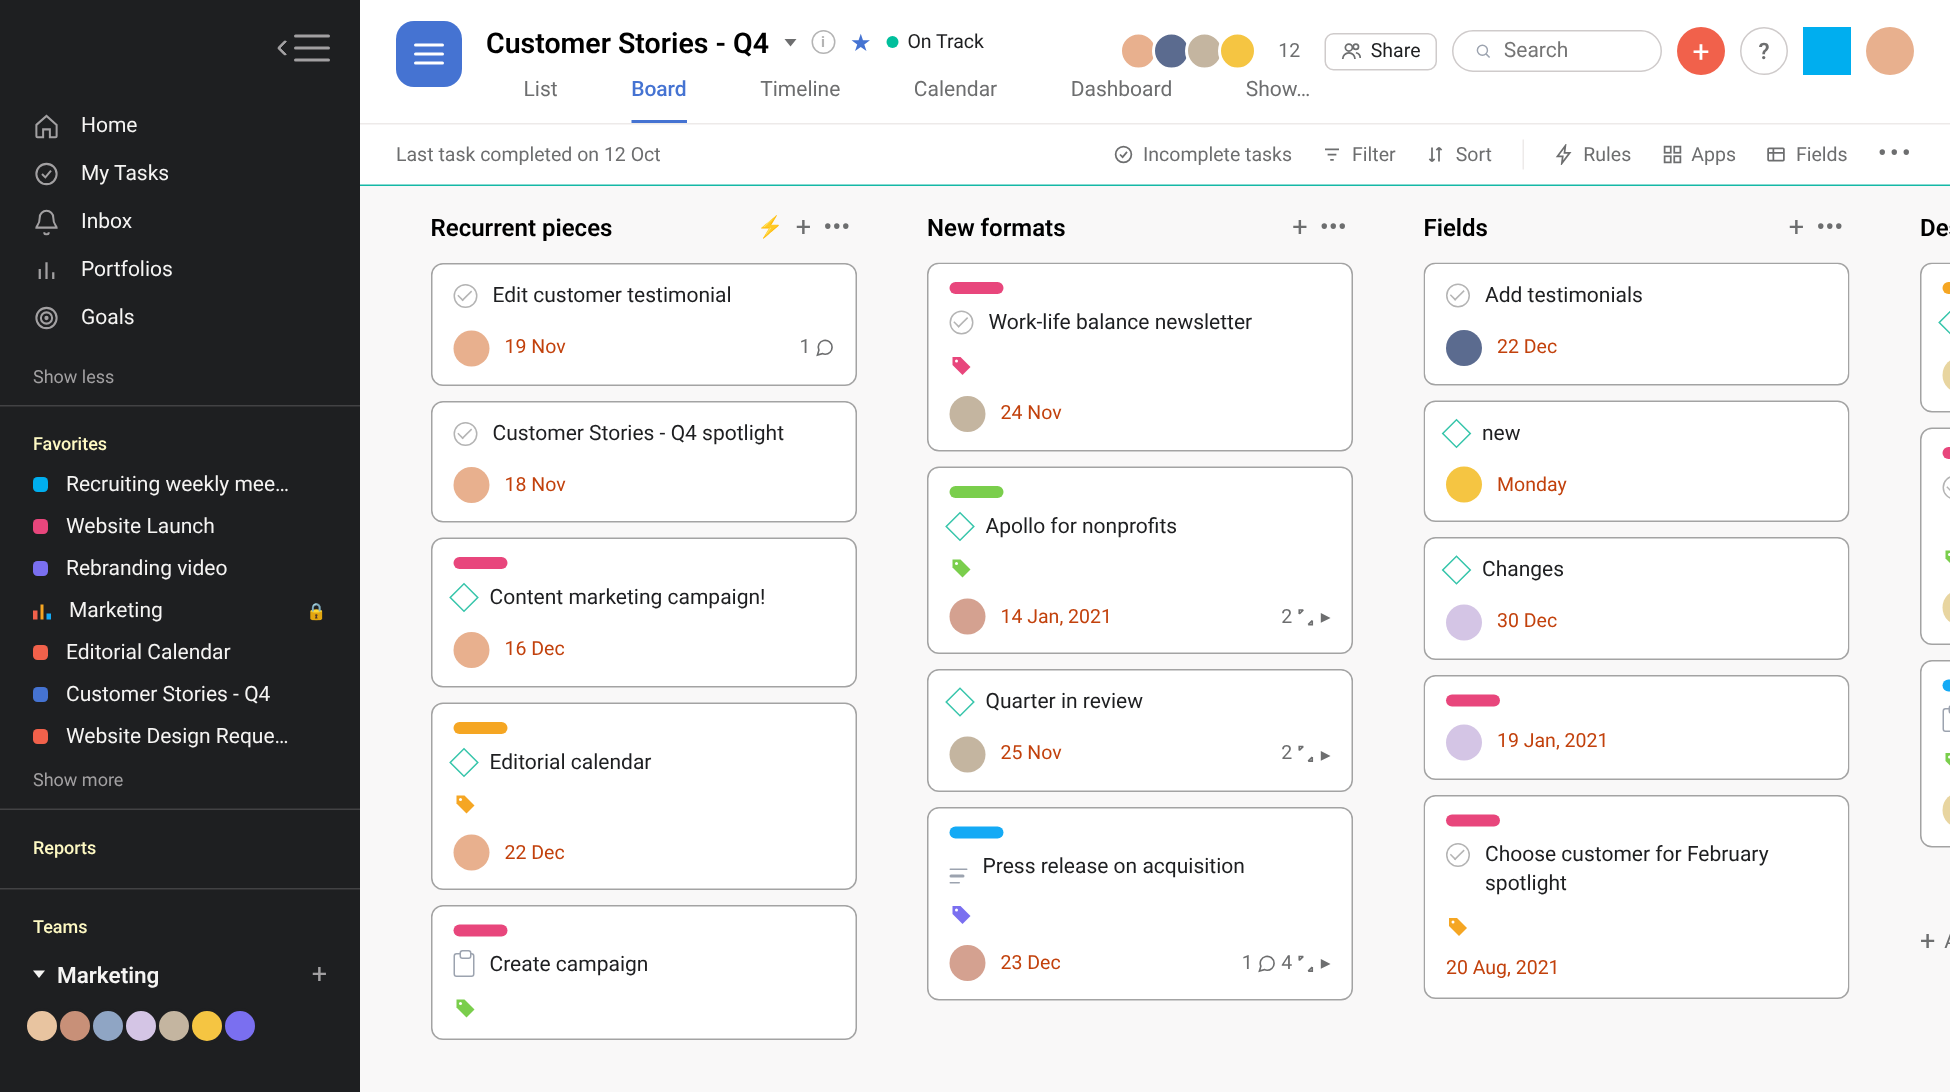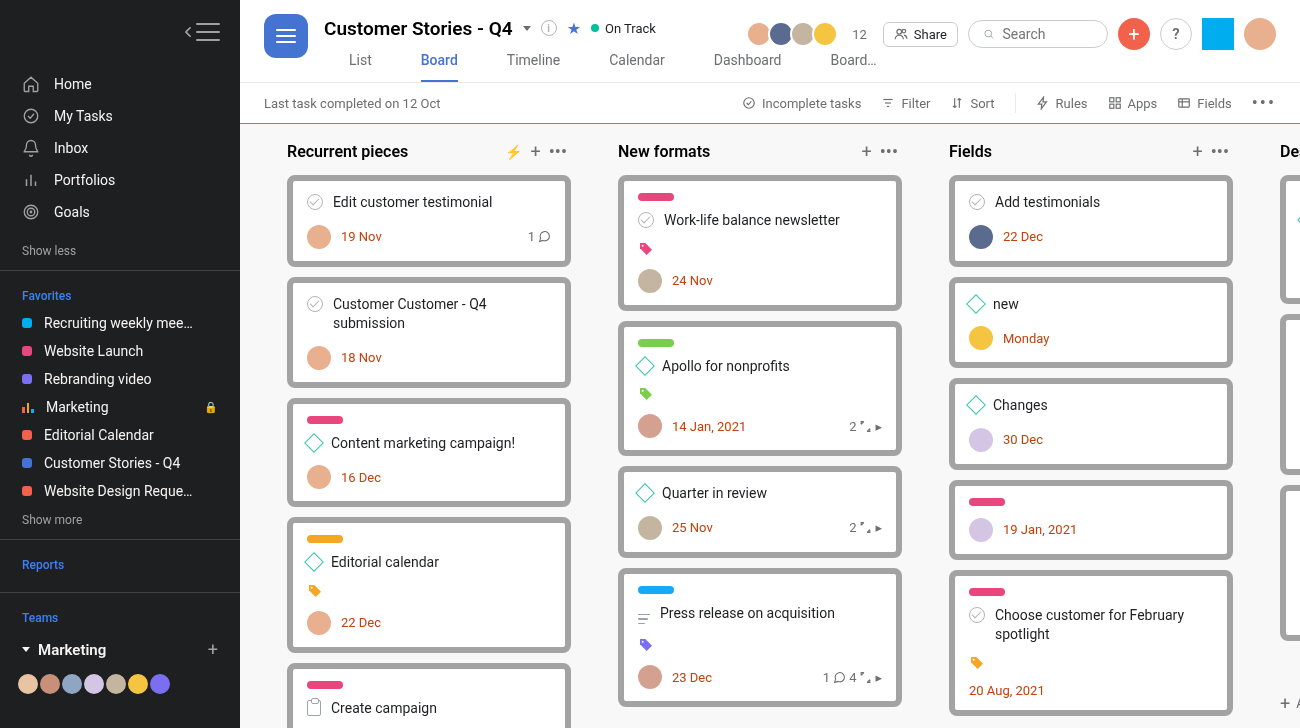--- a/index.html
+++ b/index.html
@@ -15,21 +15,21 @@
 .hamburger span { top:8px; }
 .hamburger:after { bottom:0; }
 .hamburger .arrow { position:absolute; left:-10px; top:5px; width:8px; height:8px; border-left:2px solid #a2a0a2; border-bottom:2px solid #a2a0a2; transform:rotate(45deg); background:none; }
 .side-section { padding: 4px 0 8px; }
 .side-item { display:flex; align-items:center; gap:14px; padding:7px 22px; cursor:pointer; color:#f5f4f3; }
 .side-item svg, .side-item .nav-icon { width:18px; height:18px; flex:none; }
 .nav-icon { display:inline-block; }
 .side-item .text { font-size:14px; white-space:nowrap; overflow:hidden; text-overflow:ellipsis; }
 .side-sub { color:#a2a0a2; font-size:12px; padding:8px 22px; cursor:pointer; }
 .side-hr { height:1px; background:#424244; margin:4px 0; }
-.side-heading { font-size:12px; color:#3b82f6; padding:14px 22px 6px; font-weight:500; }
+.side-heading { font-size:12px; color:#fef9c3; padding:14px 22px 6px; font-weight:500; }
 .fav-item { display:flex; align-items:center; gap:12px; padding:6px 22px; cursor:pointer; }
 .fav-item .dot { width:10px; height:10px; border-radius:3px; flex:none; }
 .fav-item .text { font-size:14px; color:#f5f4f3; white-space:nowrap; overflow:hidden; text-overflow:ellipsis; flex:1; }
 .fav-item .lock { font-size:11px; color:#a2a0a2; }
 .fav-item .bars { width:12px; height:12px; display:flex; align-items:flex-end; gap:2px; }
 .fav-item .bars span { width:3px; }
 .team-head { display:flex; align-items:center; gap:8px; padding:8px 22px; cursor:pointer; }
 .team-head .caret { width:0; height:0; border-left:4px solid transparent; border-right:4px solid transparent; border-top:5px solid #f5f4f3; }
 .team-head .text { font-size:15px; font-weight:600; flex:1; }
 .team-head .plus { font-size:18px; color:#a2a0a2; }
@@ -74,21 +74,21 @@
 
 
 .board { flex:1; overflow:hidden; background:#f9f8f8; padding:18px 0 0 24px; display:flex; gap:24px; }
 .column { width:284px; flex:none; display:flex; flex-direction:column; min-height:0;margin-left:23px;}
 .col-head { display:flex; align-items:center; gap:8px; margin-bottom:14px; padding-right:4px;}
 .col-head h3 { font-size:16px; font-weight:600; flex:1; }
 .col-head .bolt { color:#f5a623; font-size:14px;}
 .col-head .plus, .col-head .dots { color:#6d6e6f; font-size:18px; cursor:pointer; line-height:1;}
 .cards { display:flex; flex-direction:column; gap:10px; overflow-y:auto; padding-bottom:40px;}
 .cards::-webkit-scrollbar{width:0;}
-.card { background:#fff; border:6px solid #a3a3a3; border-radius:8px; padding:12px 14px; cursor:pointer;}
+.card { background:#fff; border:1px solid #a3a3a3; border-radius:8px; padding:12px 14px; cursor:pointer;}
 .card .pill { width:36px; height:8px; border-radius:4px; margin-bottom:10px;}
 .card .title-row2 { display:flex; align-items:flex-start; gap:10px; }
 .check { width:16px;height:16px;border:1.5px solid #b4b4b4;border-radius:50%;flex:none;margin-top:1px;position:relative;cursor:pointer;}
 .check:after{content:"";position:absolute;left:4px;top:1px;width:4px;height:8px;border-right:1.5px solid #b4b4b4;border-bottom:1.5px solid #b4b4b4;transform:rotate(45deg);}
 .diamond { width:14px;height:14px;border:1.5px solid #37c5ab;transform:rotate(45deg);flex:none;margin-top:2px;cursor:pointer;}
 .clipboard { width:14px;height:16px;border:1.5px solid #9ca3af;border-radius:2px;flex:none;margin-top:1px;position:relative;}
 .clipboard:before{content:"";position:absolute;top:-3px;left:3px;width:6px;height:4px;border:1.5px solid #9ca3af;border-radius:2px;background:#fff;}
 .card .title { font-size:14px; line-height:1.4; color:#1e1f21;}
 .card .footer { display:flex; align-items:center; gap:10px; margin-top:12px;}
 .card .footer .av { width:24px;height:24px;border-radius:50%;flex:none;}
@@ -227,21 +227,21 @@
             <span class="dot"></span>
             <span>On Track</span>
           </span>
         </div>
         <div class="tabs" id="tabs">
             <div class="tab">List</div>
             <div class="tab active">Board</div>
             <div class="tab">Timeline</div>
             <div class="tab">Calendar</div>
             <div class="tab">Dashboard</div>
-            <div class="tab">Board…</div>
+            <div class="tab">Show…</div>
           </div>
       </div>
       <div class="top-right">
         <div class="member-stack" id="header-avatars">
             <span class="avatar-sm" style="background: rgb(232, 176, 142);"></span>
             <span class="avatar-sm" style="background: rgb(91, 107, 143);"></span>
             <span class="avatar-sm" style="background: rgb(196, 181, 160);"></span>
             <span class="avatar-sm" style="background: rgb(245, 197, 66);"></span>
           </div>
         <span class="member-count">12</span>
@@ -340,21 +340,21 @@
                 <span class="av" style="background:#e8b08e"></span>
                 <span class="date">19 Nov</span>
                 <span class="meta">1 <svg width="13" height="13" viewBox="0 0 24 24" fill="none" stroke="#6d6e6f" stroke-width="2">
                     <path d="M21 11.5a8.38 8.38 0 0 1-8.5 8.5 8.5 8.5 0 0 1-3.5-.8L3 21l1.8-6A8.5 8.5 0 1 1 21 11.5z"></path>
                   </svg></span>
               </div>
             </div>
             <div class="card">
               <div class="title-row2">
                 <span class="check"></span>
-                <span class="title">Customer Customer - Q4 submission</span>
+                <span class="title">Customer Stories - Q4 spotlight</span>
               </div>
               <div class="footer">
                 <span class="av" style="background:#e8b08e"></span>
                 <span class="date">18 Nov</span>
               </div>
             </div>
             <div class="card">
               <div class="pill" style="background:#e8467c"></div>
               <div class="title-row2">
                 <span class="diamond"></span>

